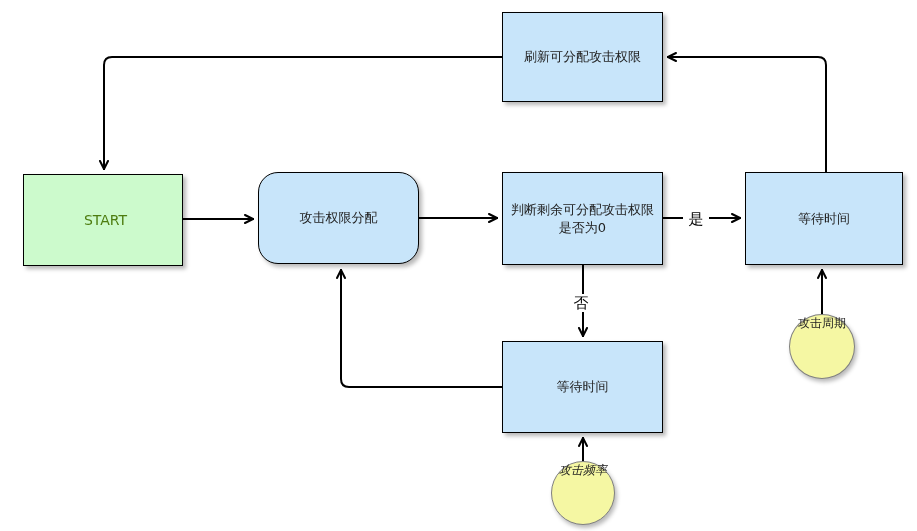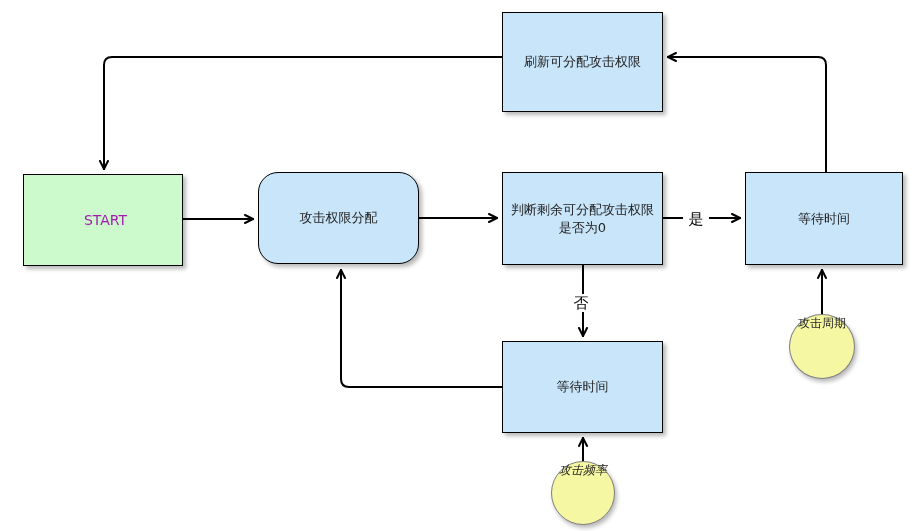--- a/index.html
+++ b/index.html
@@ -27,23 +27,23 @@
     justify-content: center;
     text-align: center;
     font-size: 13px;
     line-height: 1.35;
     color: #222222;
     border: 1px solid var(--border, #000000);
     background: var(--process-fill, #c8e5fa);
     box-shadow: 3px 3px 4px rgba(0,0,0,0.28);
     padding: 2px 3px;
   }
-  #node-refresh    { left: 502px; top: 12px;  width: 161px; height: 100px; }
+  #node-refresh    { left: 502px; top: 12px;  width: 161px; height: 90px; }
   #node-start      { left: 23px;  top: 174px; width: 160px; height: 92px;
-                     background: var(--start-fill, #ccfacc); font-size: 14px; color:#a21caf;padding-left:8px; }
+                     background: var(--start-fill, #ccfacc); font-size: 14px; color:#4d7c0f;padding-left:8px; }
   #node-allocate   { left: 258px; top: 172px; width: 161px; height: 92px; border-radius: 20px; }
   #node-decision   { left: 502px; top: 172px; width: 161px; height: 93px; text-align: center; }
   #node-wait-right { left: 745px; top: 172px; width: 158px; height: 93px; }
   #node-wait-bottom{ left: 502px; top: 341px; width: 161px; height: 92px; }
   .event-circle {
     position: absolute;
     box-sizing: border-box;
     display: flex;
     justify-content: center;
     text-align: center;

